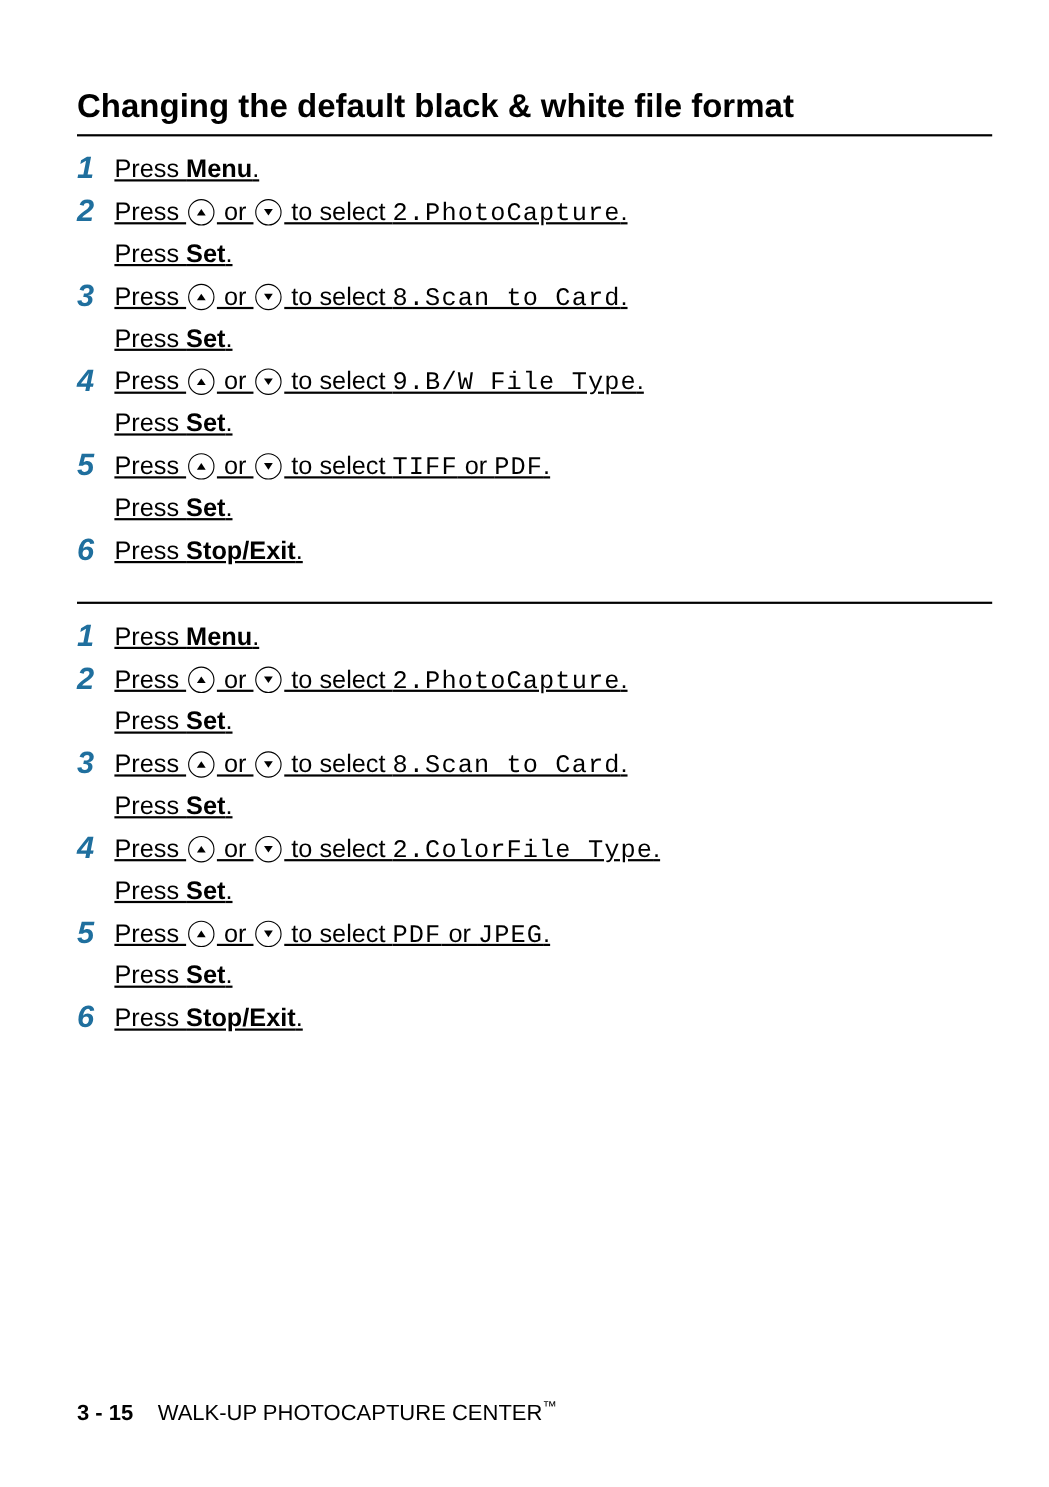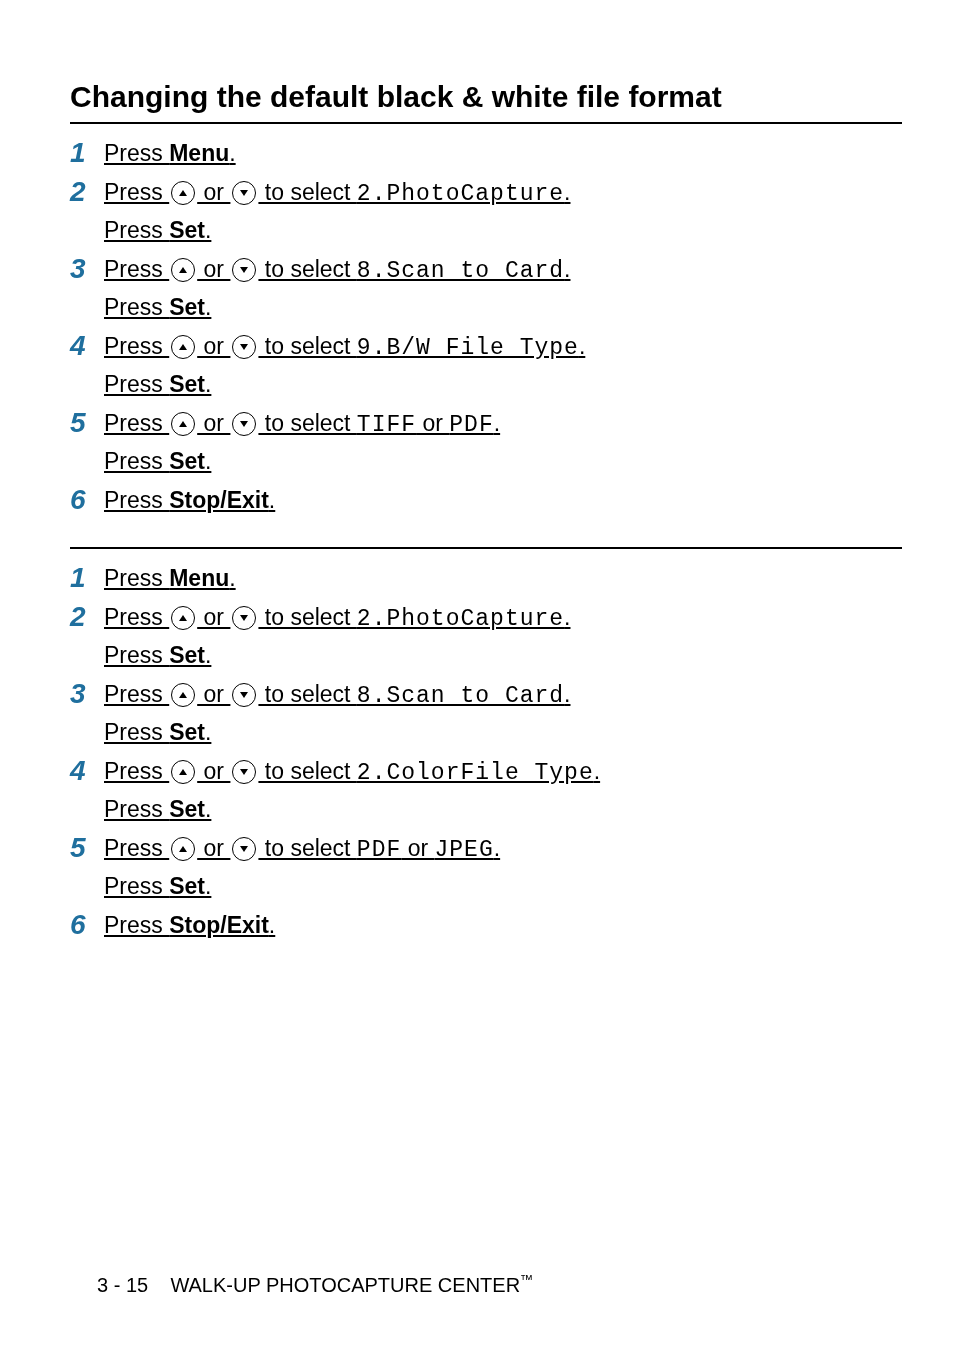--- a/index.html
+++ b/index.html
@@ -90,22 +90,21 @@
     display: block;
     margin-top: 2px;
   }
   .footer {
     position: absolute;
     bottom: 55px;
     left: 70px;
     font-size: 20px;
   }
   .footer .pg {
-    font-weight: normal;
-    margin-left: 27px;
+    font-weight: bold;
   }
   .footer .tm {
     font-size: 13px;
     vertical-align: super;
   }
 </style>
 </head>
 <body>
 
 <div class="page">

